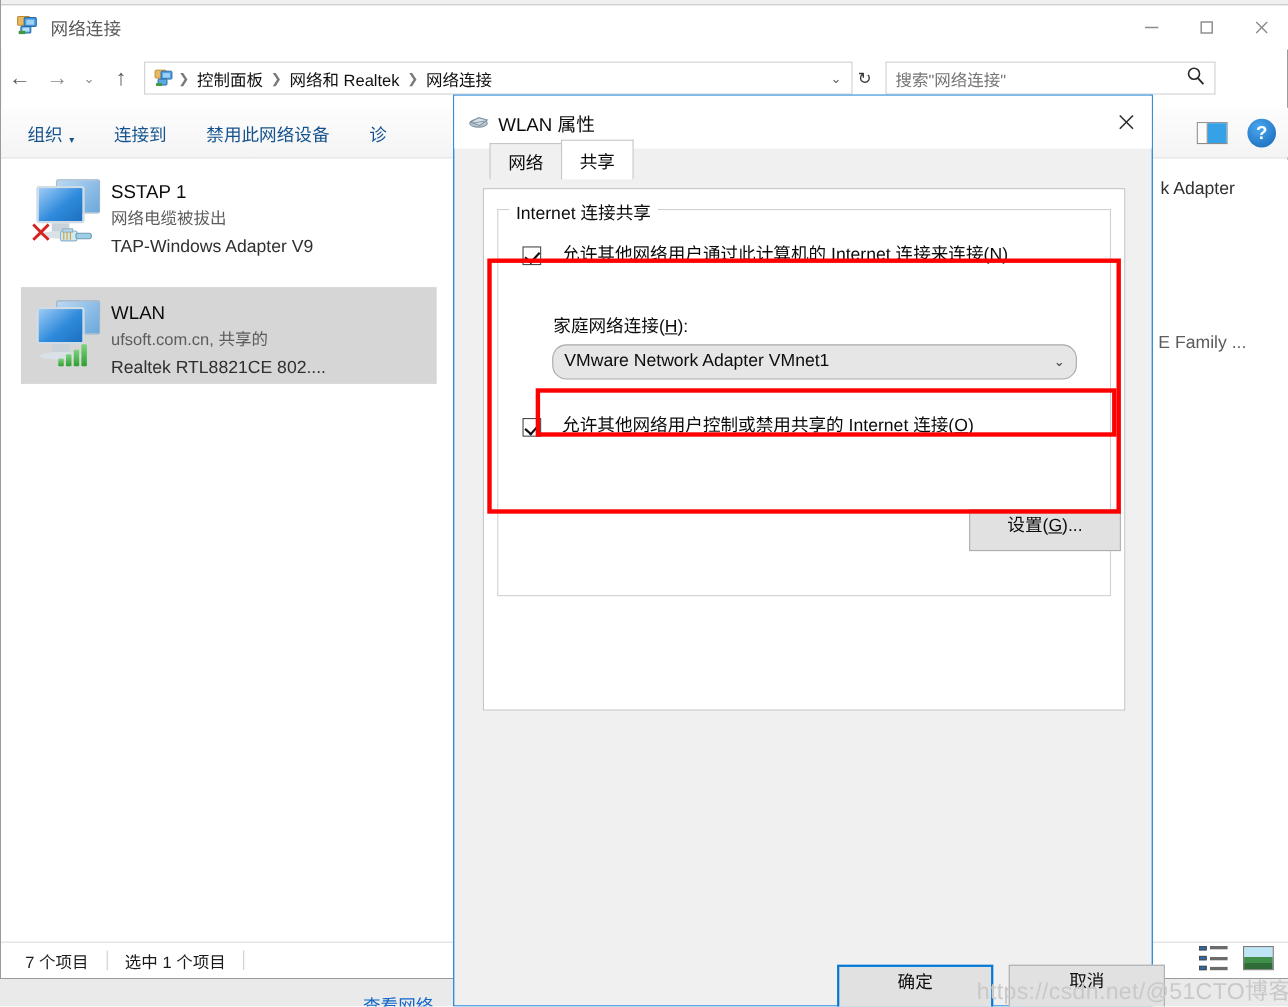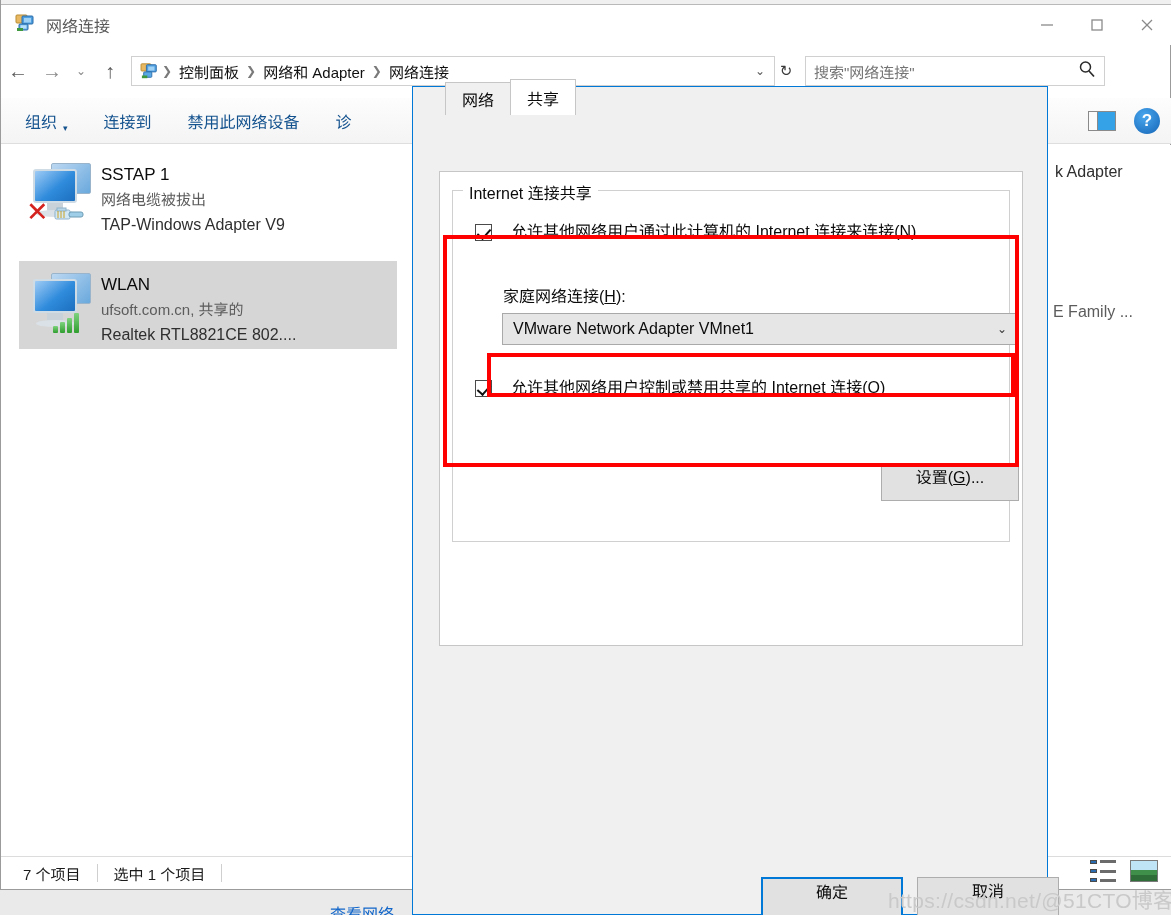--- a/index.html
+++ b/index.html
@@ -287,21 +287,21 @@
             <rect x="1" y="2" width="11" height="8" rx="1" fill="#e8b962" stroke="#b98c33"></rect>
             <rect x="7" y="3" width="11" height="8" rx="1" fill="#4f9fe0" stroke="#2b6ca8"></rect>
             <rect x="9" y="5" width="7" height="4.5" fill="#9fd1f5"></rect>
             <rect x="4" y="11" width="9" height="6" rx="1" fill="#5aa9e6" stroke="#2b6ca8"></rect>
             <rect x="2" y="15" width="6" height="3" fill="#3f9a3f"></rect>
           </svg>
         </span>
         <span class="crumb-sep">❯</span>
         <span class="crumb">控制面板</span>
         <span class="crumb-sep">❯</span>
-        <span class="crumb">网络和 Adapter</span>
+        <span class="crumb">网络和 Realtek</span>
         <span class="crumb-sep">❯</span>
         <span class="crumb">网络连接</span>
         <span class="addr-right">
           <span class="addr-ic">⌄</span>
         </span>
       </div>
       <div class="refresh-ic">↻</div>
 
       <div class="searchbox">
         <span class="search-ph">搜索"网络连接"</span>
@@ -405,39 +405,55 @@
         <div class="vb-photo"></div>
       </div>
     </div>
   </div>
 
   <div class="bottom-strip"></div>
   <div class="cut-blue">查看网络</div>
 
   <div class="dialog">
 
+    <div class="dlg-title">
+      <span class="dlg-ic">
+        <svg width="22" height="16" viewBox="0 0 22 16">
+          <ellipse cx="10" cy="9" rx="8" ry="3.6" fill="#b8c7d2" stroke="#8294a1"></ellipse>
+          <path d="M3 8 L10 4 L18 6 L11 11 Z" fill="#d5e2ec" stroke="#8294a1"></path>
+          <line x1="5" y1="9" x2="16" y2="7" stroke="#7d8f9c" stroke-width="0.8"></line>
+        </svg>
+      </span>
+      <span class="dlg-title-text">WLAN 属性</span>
+      <div class="dlg-close">
+        <svg width="20" height="20">
+            <line x1="4" y1="4" x2="16" y2="16" stroke="#2a2a2a" stroke-width="1.4"></line>
+            <line x1="16" y1="4" x2="4" y2="16" stroke="#2a2a2a" stroke-width="1.4"></line>
+          </svg>
+      </div>
+    </div>
 
     <div class="tabstrip">
       <div class="tab">网络</div>
       <div class="tab active">共享</div>
     </div>
 
     <div class="tabpanel">
 
       <div class="group">
         <span class="group-legend">Internet 连接共享</span>
 
         <div class="cb-row" style="left:22px; top:30px;">
           <div class="cbox checked"></div>
           <div class="cb-label"><span>允许其他网络用户通过此计算机的 Internet 连接来连接(</span><span class="ul">N</span><span>)</span></div>
         </div>
 
         <div class="field-label" style="left:50px; top:92px;"><span>家庭网络连接(</span><span class="ul">H</span><span>):</span></div>
 
-        <div class="combo" style="left:49px; top:122px; width:516px;">
+        <div class="combo" style="left:49px; top:122px; width:477px;border-radius:13px;">
           <span class="combo-val">VMware Network Adapter VMnet1</span>
           <span class="combo-caret">⌄</span>
         </div>
 
         <div class="cb-row" style="left:22px; top:186px;">
           <div class="cbox checked"></div>
           <div class="cb-label"><span>允许其他网络用户控制或禁用共享的 Internet 连接(</span><span class="ul">O</span><span>)</span></div>
         </div>
 
         <div class="btn" style="left:428px; top:272px; width:138px; height:38px;">

